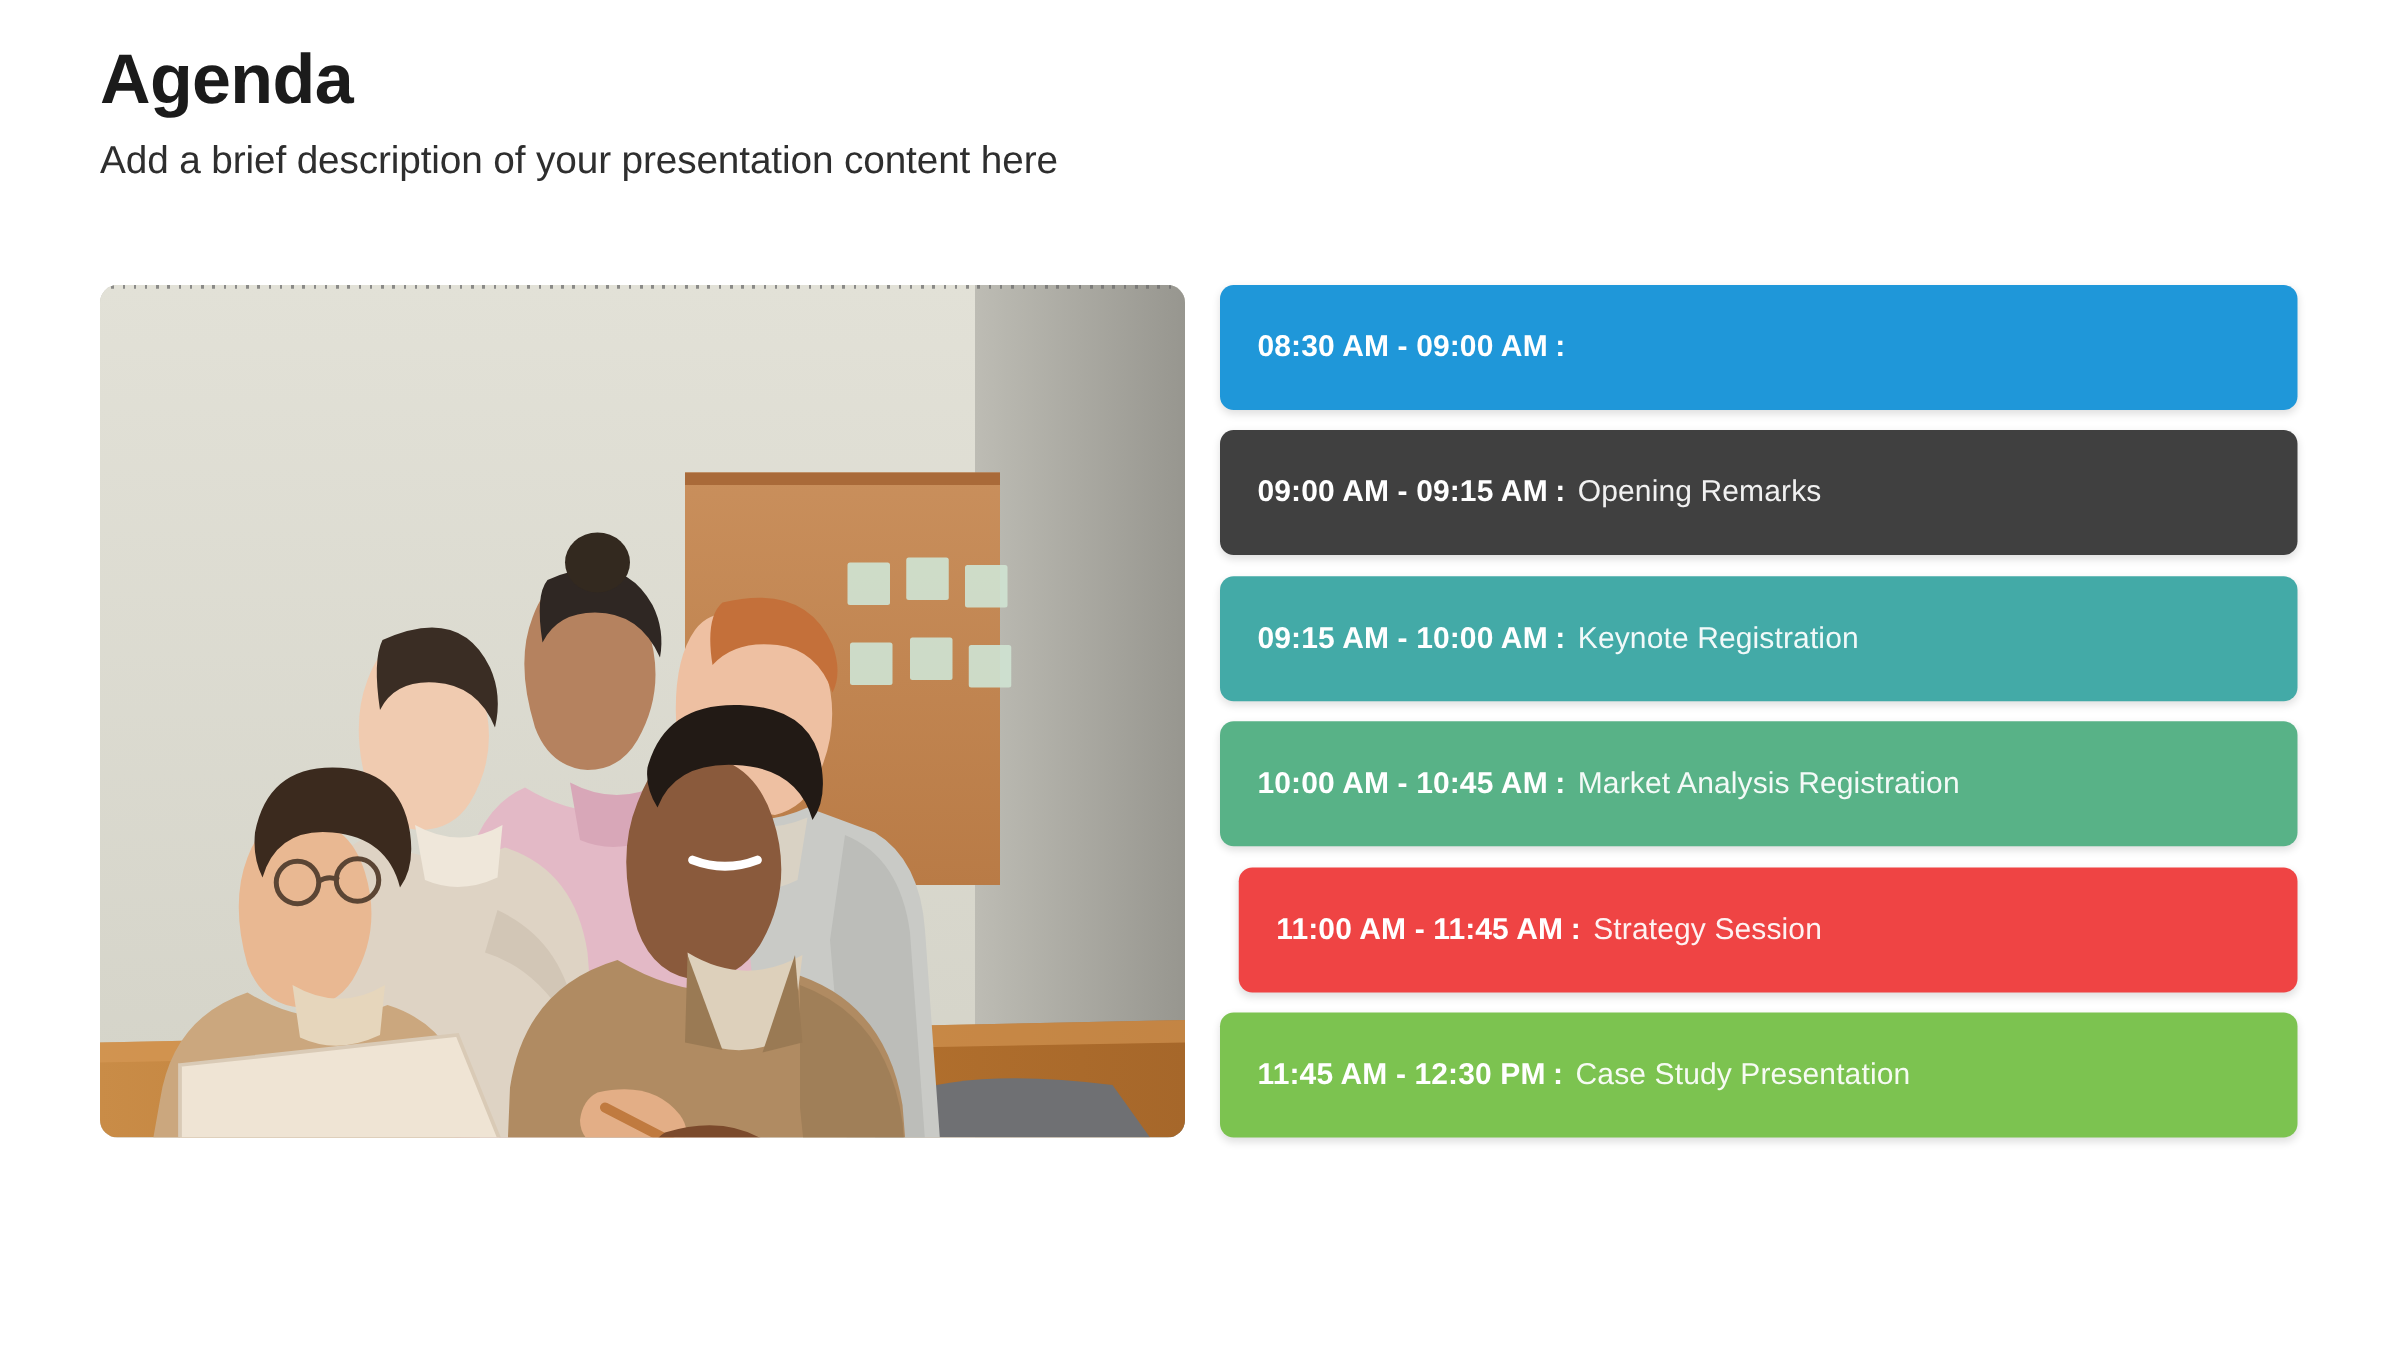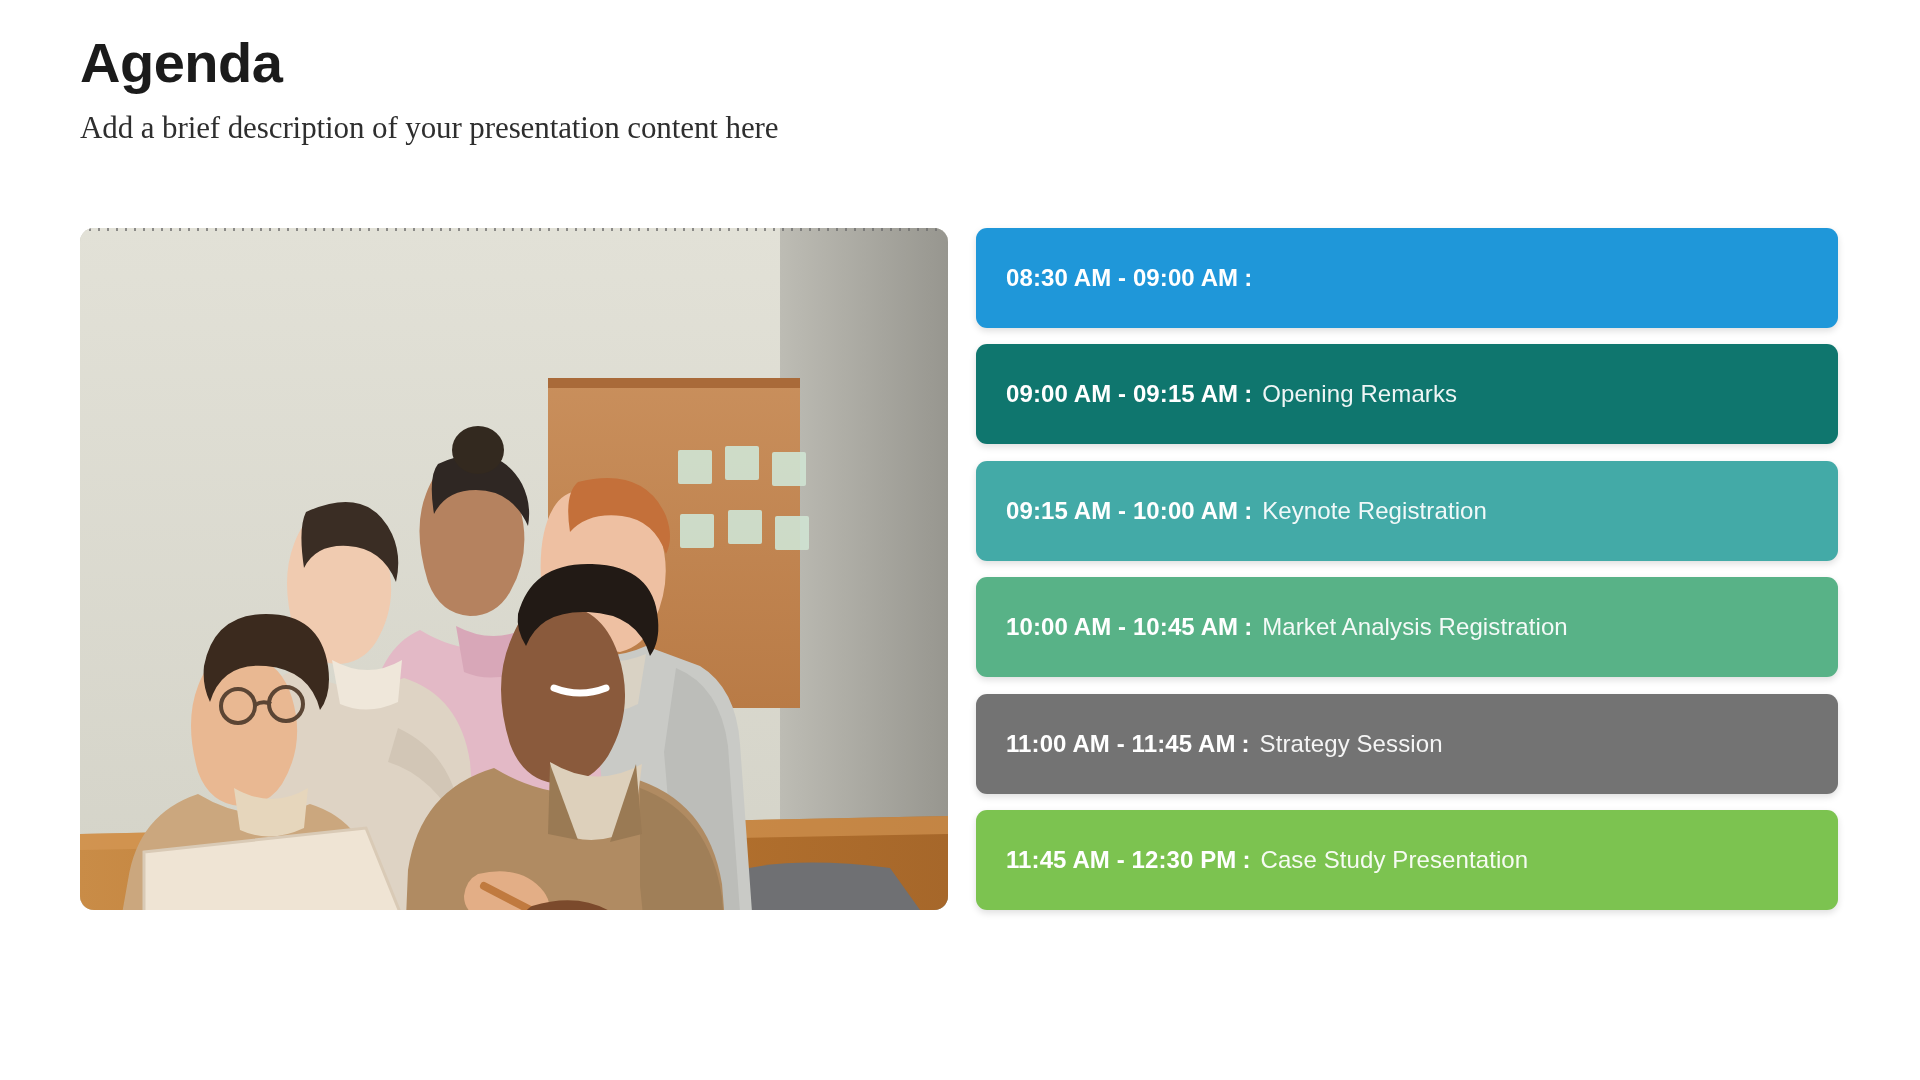--- a/index.html
+++ b/index.html
@@ -25,21 +25,20 @@
     color:#1b1b1b;
     line-height:1.12;
   }
   .slide-subtitle {
     margin-top:14px;
     font-size:31px;
     font-weight:400;
     color:#2e2e2e;
     line-height:1.25;
     letter-spacing:-0.1px;
-    font-family:Liberation Serif, serif;
   }
 
   
   .content {
     position:absolute;
     left:80px; top:228px;
     width:1762px; height:682px;
     display:flex;
     gap:28px;
   }
@@ -223,39 +222,39 @@
       <div class="photo-dots"></div>
     </div>
 
     <div class="agenda-list">
 
       <div class="agenda-item" style="background-color: rgb(31, 151, 217);">
         <span class="agenda-time">08:30 AM - 09:00 AM</span>
         <span class="agenda-sep">:</span>
       </div>
 
-      <div class="agenda-item" style="background-color: #0f766e;">
+      <div class="agenda-item" style="background-color: #404040;">
         <span class="agenda-time">09:00 AM - 09:15 AM</span>
         <span class="agenda-sep">:</span>
         <span class="agenda-desc">Opening Remarks</span>
       </div>
 
       <div class="agenda-item" style="background-color: rgb(67, 170, 167);">
         <span class="agenda-time">09:15 AM - 10:00 AM</span>
         <span class="agenda-sep">:</span>
         <span class="agenda-desc">Keynote Registration</span>
       </div>
 
       <div class="agenda-item" style="background-color: rgb(88, 178, 135);">
         <span class="agenda-time">10:00 AM - 10:45 AM</span>
         <span class="agenda-sep">:</span>
         <span class="agenda-desc">Market Analysis Registration</span>
       </div>
 
-      <div class="agenda-item" style="background-color: #737373;">
+      <div class="agenda-item" style="background-color: #ef4444; margin-left: 15px;">
         <span class="agenda-time">11:00 AM - 11:45 AM</span>
         <span class="agenda-sep">:</span>
         <span class="agenda-desc">Strategy Session</span>
       </div>
 
       <div class="agenda-item" style="background-color: rgb(124, 195, 80); align-items: center;">
         <span class="agenda-time">11:45 AM - 12:30 PM</span>
         <span class="agenda-sep">:</span>
         <span class="agenda-desc">Case Study Presentation</span>
       </div>

